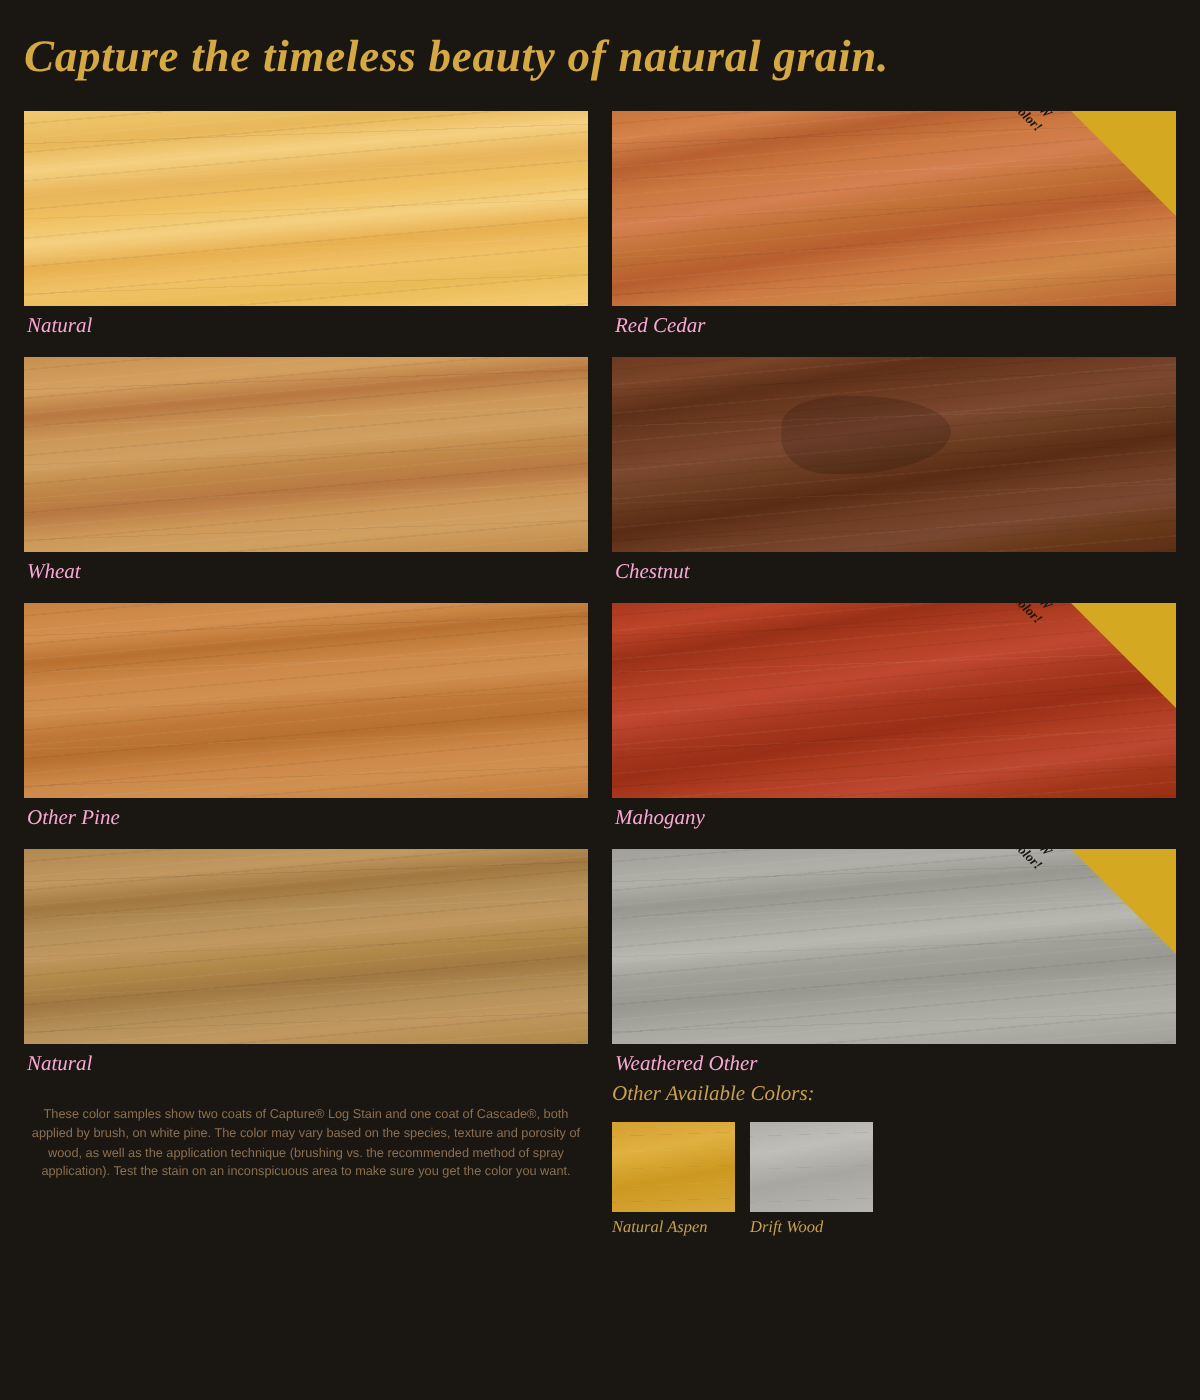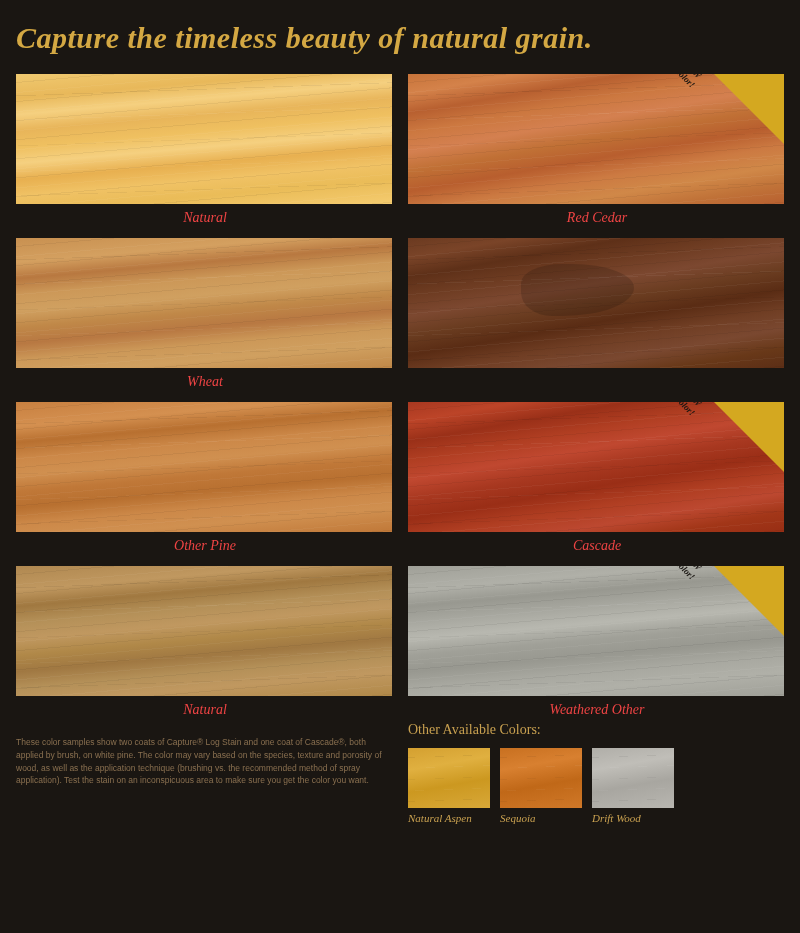--- a/index.html
+++ b/index.html
@@ -126,56 +126,57 @@
       font-weight: bold;
       text-align: center;
       line-height: 1.2;
       font-style: italic;
       width: 45px;
       transform: rotate(45deg);
       transform-origin: top right;
     }
 
     .wood-label {
-      color: #ef4444;
+      color: #f9a8d4;
       font-size: 14px;
       font-style: italic;
       margin-top: 6px;
       padding-left: 2px;
-      text-align: center;
     }
 
     .bottom-section {
       display: grid;
       grid-template-columns: 1fr 1fr;
       gap: 12px 16px;
       margin-top: 0;
     }
 
     .left-bottom {
       padding-top: 8px;
     }
 
     .disclaimer-text {
       font-size: 8.5px;
       color: #8a7050;
       line-height: 1.5;
       font-family: Arial, sans-serif;
       font-style: normal;
       padding-top: 10px;
+      text-align: center;
     }
 
     .right-bottom {
       display: flex;
       flex-direction: column;
     }
 
     .other-colors-title {
       color: #c8a050;
       font-size: 14px;
+      font-style: italic;
       margin-bottom: 10px;
       margin-top: 4px;
     }
 
     .small-swatches-row {
       display: flex;
       gap: 10px;
       align-items: flex-start;
     }
 
@@ -277,39 +278,40 @@
         <div class="grain-lines"></div>
       </div>
       <span class="wood-label">Wheat</span>
     </div>
 
     <div class="wood-item">
       <div class="swatch-wrapper">
         <div class="swatch-img swatch-chestnut"></div>
         <div class="grain-lines"></div>
       </div>
+      <span class="wood-label">Chestnut</span>
     </div>
 
     <div class="wood-item">
       <div class="swatch-wrapper">
         <div class="swatch-img swatch-bronze-pine"></div>
         <div class="grain-lines"></div>
       </div>
       <span class="wood-label">Other Pine</span>
     </div>
 
     <div class="wood-item">
       <div class="swatch-wrapper">
         <div class="swatch-img swatch-mahogany"></div>
         <div class="grain-lines"></div>
         <div class="new-badge">
           <span class="new-badge-text">NEW<br>Color!</span>
         </div>
       </div>
-      <span class="wood-label">Cascade</span>
+      <span class="wood-label">Mahogany</span>
     </div>
 
     <div class="wood-item">
       <div class="swatch-wrapper">
         <div class="swatch-img swatch-hazelnut"></div>
         <div class="grain-lines"></div>
       </div>
       <span class="wood-label">Natural</span>
     </div>
 
@@ -336,26 +338,20 @@
       <span class="other-colors-title">Other Available Colors:</span>
       <div class="small-swatches-row">
 
         <div class="small-swatch-item">
           <div class="small-swatch swatch-autumn-aspen">
             <div class="grain-lines"></div>
           </div>
           <span class="small-swatch-label">Natural Aspen</span>
         </div>
 
-        <div class="small-swatch-item">
-          <div class="small-swatch swatch-sequoia">
-            <div class="grain-lines"></div>
-          </div>
-          <span class="small-swatch-label">Sequoia</span>
-        </div>
 
         <div class="small-swatch-item">
           <div class="small-swatch swatch-drift-wood">
             <div class="grain-lines"></div>
           </div>
           <span class="small-swatch-label">Drift Wood</span>
         </div>
 
       </div>
     </div>

